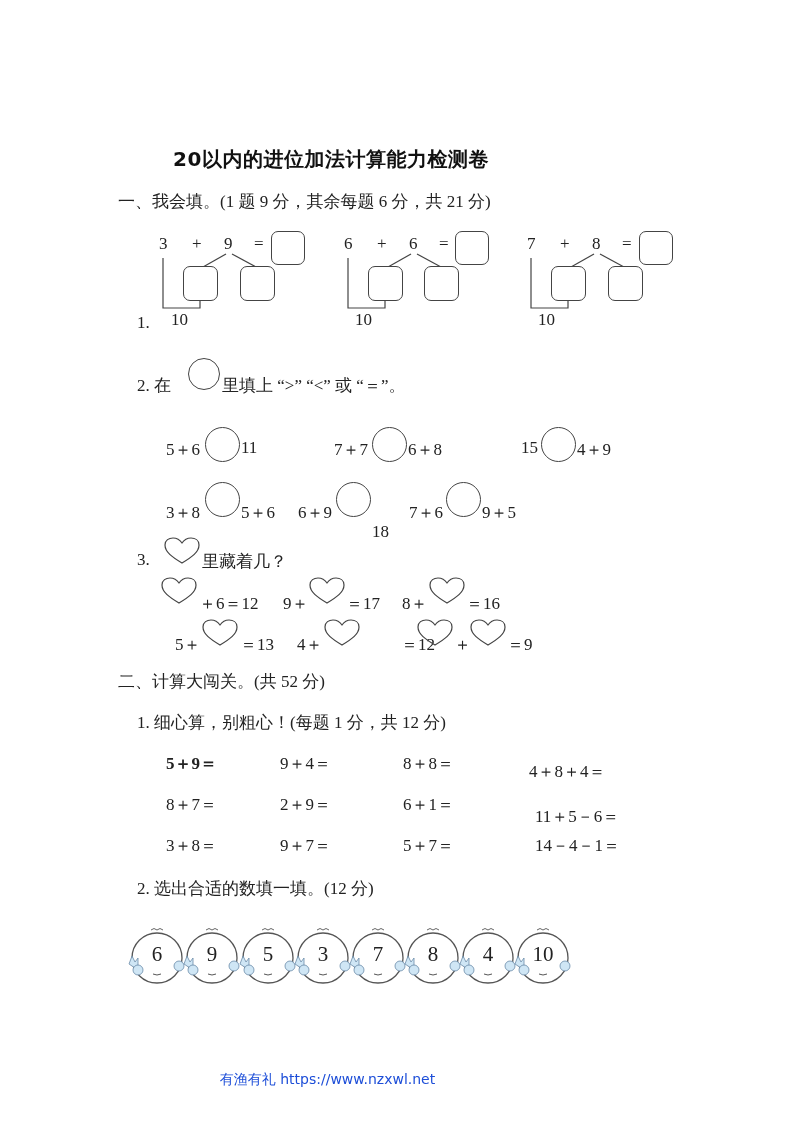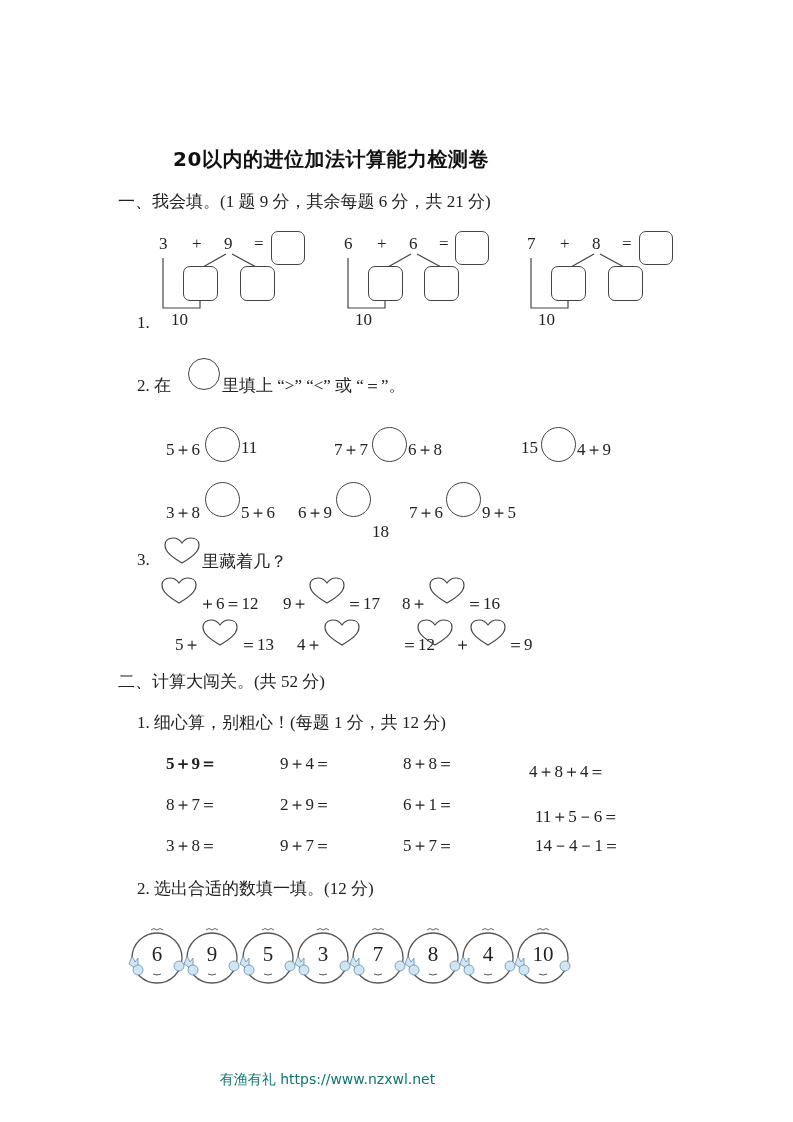--- a/index.html
+++ b/index.html
@@ -7,21 +7,21 @@
        font-family:"Liberation Serif","DejaVu Serif",serif;color:#222;}
   .abs{position:absolute;white-space:nowrap;}
   .title{left:0;width:662px;top:146px;text-align:center;font-size:20px;font-weight:bold;
          font-family:"DejaVu Sans","Liberation Sans",sans-serif;letter-spacing:0.5px;color:#111;}
   .sec{font-size:17px;}
   .q{font-size:17px;}
   .eq{font-size:17px;}
   .box{position:absolute;border:1.3px solid #444;border-radius:7px;box-sizing:border-box;background:#fff;}
   .circ{position:absolute;border:1.3px solid #444;border-radius:50%;box-sizing:border-box;}
   svg{position:absolute;overflow:visible;}
-  .footer{left:0;width:655px;top:1071px;text-align:center;font-size:14px;color:#0f766e;
+  .footer{left:0;width:655px;top:1071px;text-align:center;font-size:14px;color:#1d4ed8;
           font-family:"DejaVu Sans","Liberation Sans",sans-serif;}
   .face-num{position:absolute;font-size:21px;text-align:center;width:30px;}
 </style>
 </head>
 <body>
 
 <div class="abs title">20以内的进位加法计算能力检测卷</div>
 
 <div class="abs sec" style="left:118px;top:190px;">一、我会填。(1 题 9 分，其余每题 6 分，共 21 分)</div>
 

